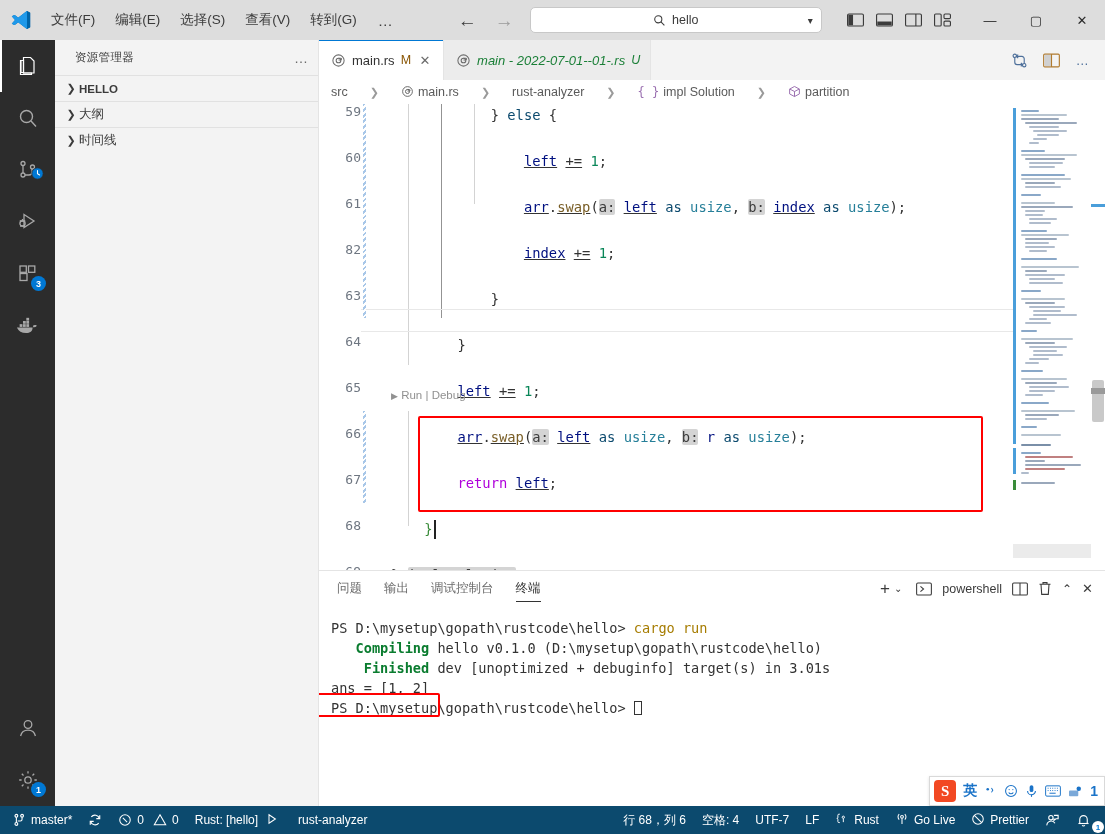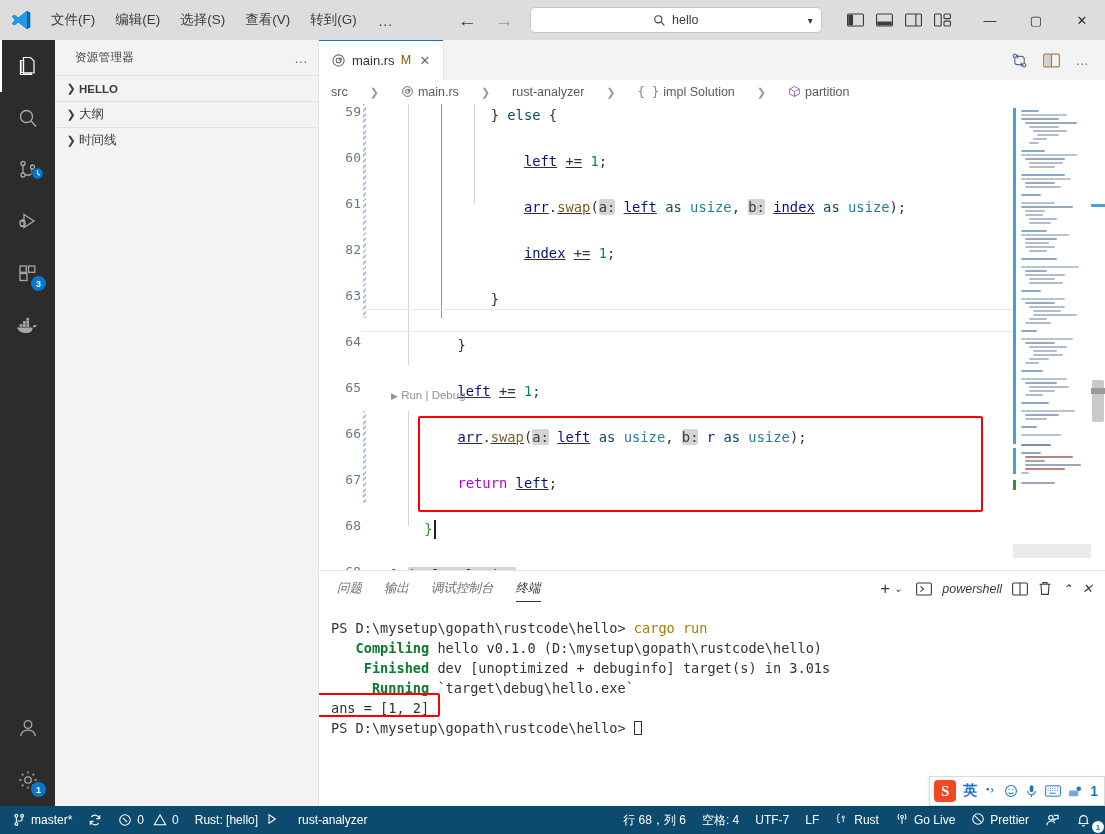--- a/index.html
+++ b/index.html
@@ -142,21 +142,21 @@
   .mm-slider { position:absolute; right:0; width:78px; background: rgba(0,0,0,.06); }
   .scroll-deco { position:absolute; right:0; top:0; width:14px; bottom:0; background:#fff; }
   .sb-thumb { position:absolute; right:1px; width:12px; background: rgba(100,100,100,.35); border-radius:2px;}
   .overview-mark { position:absolute; right:0; width:14px; height:3px; }
   .mm-edge { position:absolute; left:0; width:3px; }
 
   
   .panel { flex: 0 0 auto; height: 236px; background:#ffffff; border-top:1px solid #e4e4e4;
            display:flex; flex-direction:column; }
   .panel-tabs { height: 35px; display:flex; align-items:center; padding-left: 18px; gap: 22px;
-                position:relative;font-style:italic; }
+                position:relative; }
   .ptab { font-size: 12.5px; color:#6b6b6b; position: relative; height:35px; display:flex;align-items:center;}
   .ptab.active { color:#333; }
   .ptab.active::after { content:""; position:absolute; left:0; right:0; bottom:4px; height:1px; background:#333;}
   .panel-actions { margin-left:auto; display:flex; align-items:center; gap:10px; padding-right:12px; color:#3b3b3b;}
   .panel-actions .pi { display:flex; align-items:center; justify-content:center; height:22px; }
   .term-name { font-size:12.5px; color:#3b3b3b; }
   .term-body { flex:1; position:relative; padding: 12px 0 0 12px; overflow:hidden; }
   .tline { font-family:"DejaVu Sans Mono", monospace; font-size:13.6px; line-height:20px;
            white-space: pre; color:#333; }
   .t-green { color:#0a7c2f; font-weight:bold; }
@@ -356,20 +356,31 @@
           <span class="ficon">
             <svg width="15" height="15" viewBox="0 0 16 16" fill="none" stroke="#6b6b6b" stroke-width="1.1">
               <circle cx="8" cy="8" r="6"></circle>
                 <circle cx="8" cy="8" r="2.5"></circle>
               <path d="M8 5.5 h2.2 a1 1 0 0 1 0 2 h-2.2"></path>
             </svg>
           </span>
           <span class="tname mod">main.rs</span>
           <span class="badge-m">M</span>
           <span class="tclose">✕</span>
+        </div>
+        <div class="tab inactive">
+          <span class="ficon">
+            <svg width="15" height="15" viewBox="0 0 16 16" fill="none" stroke="#6b6b6b" stroke-width="1.1">
+              <circle cx="8" cy="8" r="6"></circle>
+                <circle cx="8" cy="8" r="2.5"></circle>
+              <path d="M8 5.5 h2.2 a1 1 0 0 1 0 2 h-2.2"></path>
+            </svg>
+          </span>
+          <span class="tname untracked">main - 2022-07-01--01-.rs</span>
+          <span class="badge-u">U</span>
         </div>
         <div class="tabs-actions">
           <span class="ic">
             <svg width="17" height="17" viewBox="0 0 18 18" fill="none" stroke="#4d6f9a" stroke-width="1.2">
               <circle cx="4" cy="4" r="1.8"></circle>
                 <circle cx="14" cy="14" r="1.8"></circle>
               <path d="M4 5.8 v5 a2.5 2.5 0 0 0 2.5 2.5 h5.6"></path>
                 <path d="M10.4 11.4 l1.8 1.9 -1.8 1.9"></path>
               <path d="M14 12.2 v-5 a2.5 2.5 0 0 0 -2.5 -2.5 h-5.6"></path>
                 <path d="M7.6 6.6 L5.8 4.7 7.6 2.8"></path>
@@ -625,21 +636,20 @@
             </span>
             <span class="pi" style="font-size:12px;">⌃</span>
             <span class="pi" style="font-size:13px;">✕</span>
           </div>
         </div>
 
         <div class="term-body">
           <div class="tline"><span>PS D:\mysetup\gopath\rustcode\hello&gt; </span><span class="t-yellow">cargo run</span></div>
           <div class="tline"><span class="t-green">   Compiling</span><span> hello v0.1.0 (D:\mysetup\gopath\rustcode\hello)</span></div>
           <div class="tline"><span class="t-green">    Finished</span><span> dev [unoptimized + debuginfo] target(s) in 3.01s</span></div>
-          <div class="tline"><span class="t-green">     Running</span><span> `target\debug\hello.exe`</span></div>
           <div class="tline" style="position:relative;"><span>ans = [1, 2]</span></div>
           <div class="tline"><span>PS D:\mysetup\gopath\rustcode\hello&gt; </span><span class="t-cursor"></span></div>
 
           <div class="red-box" style="left:-2px; top:87px; width:123px; height:24px;"></div>
         </div>
       </div>
     </div>
   </div>
 
   <div class="statusbar">

